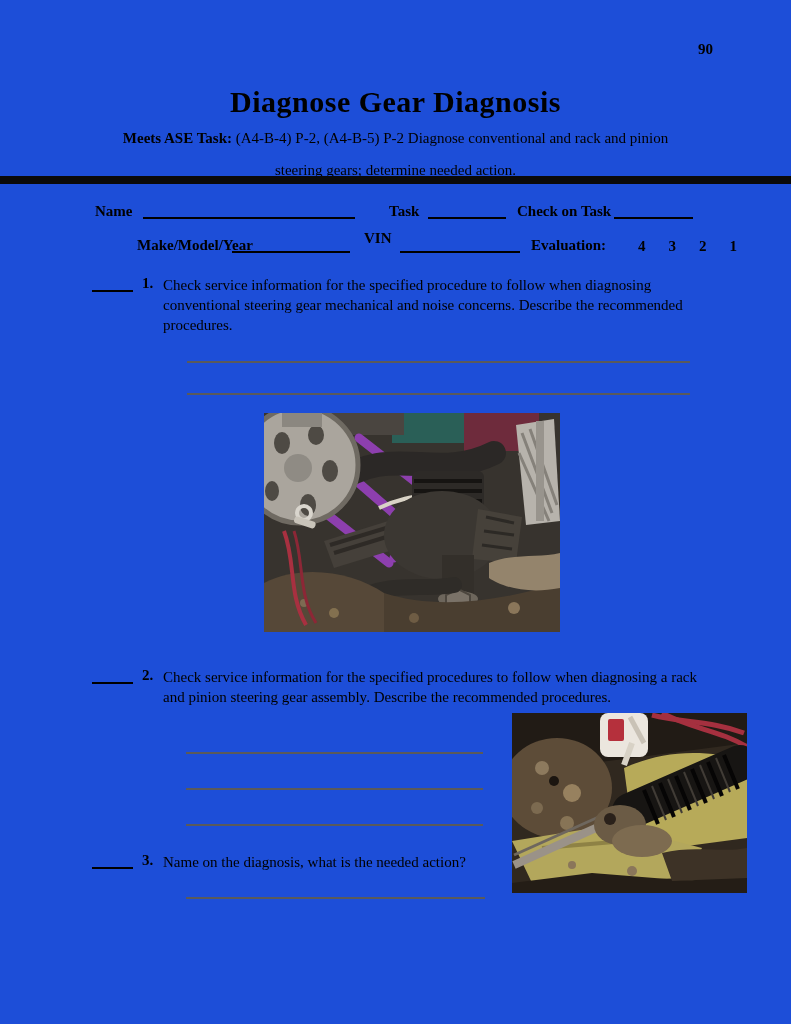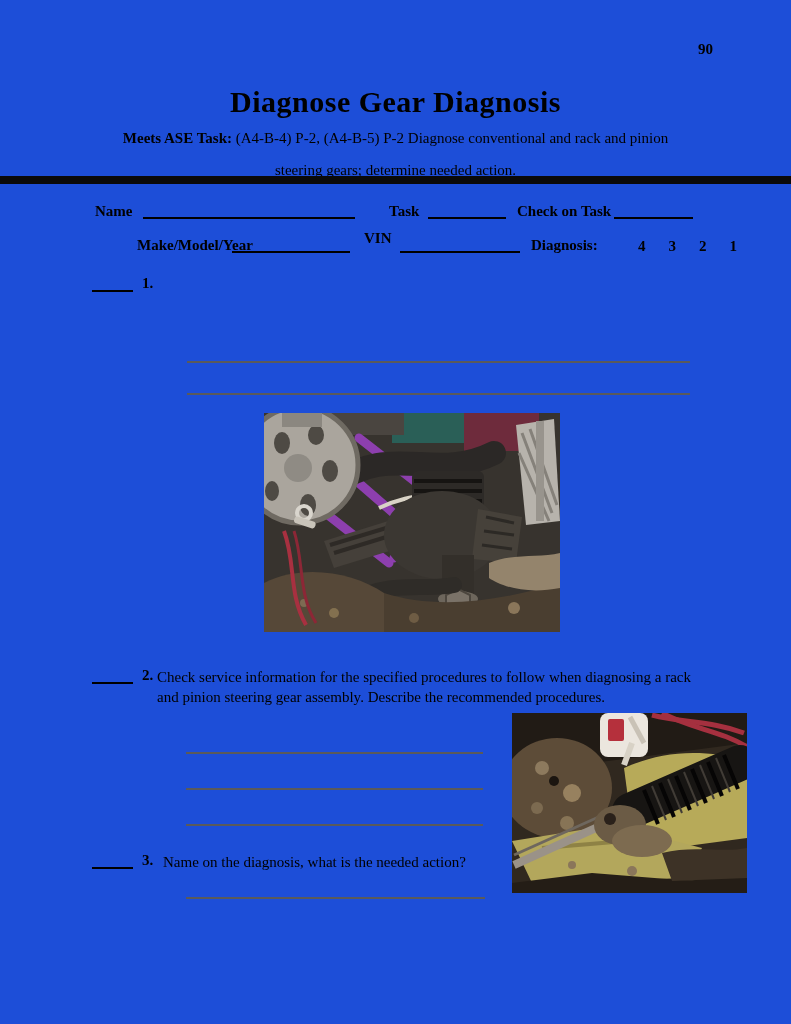--- a/index.html
+++ b/index.html
@@ -52,30 +52,31 @@
 
   <div class="abs lbl" style="left:517px;top:203px;">Check on Task</div>
   <div class="abs fill-line" style="left:614px;top:203px;width:79px;"></div>
 
   <div class="abs lbl" style="left:95px;top:237px;margin-left:42px;">Make/Model/Year</div>
   <div class="abs fill-line" style="left:232px;top:237px;width:118px;"></div>
 
   <div class="abs lbl" style="left:364px;top:230px;">VIN</div>
   <div class="abs fill-line" style="left:400px;top:237px;width:120px;"></div>
 
-  <div class="abs lbl" style="left:531px;top:237px;">Diagnosis:</div>
+  <div class="abs lbl" style="left:531px;top:237px;">Evaluation:</div>
   <div class="abs" style="left:638px;top:237px;text-align:center;">
     <span class="eval-num">4</span>
     <span class="eval-num">3</span>
     <span class="eval-num">2</span>
     <span class="eval-num">1</span>
   </div>
 
   <div class="abs qblank" style="left:92px;top:277px;width:41px;"></div>
   <div class="abs qnum" style="left:142px;top:275px;">1.</div>
+  <div class="abs qtext" style="left:163px;top:275px;width:548px;">Check service information for the specified procedure to follow when diagnosing conventional steering gear mechanical and noise concerns.  Describe the recommended procedures.</div>
 
   <div class="abs ans-line" style="left:187px;top:360px;width:503px;"></div>
   <div class="abs ans-line" style="left:187px;top:392px;width:503px;"></div>
 
   <svg class="abs photo" style="left:264px;top:413px;" width="296" height="219" viewBox="0 0 296 219" role="img" aria-label="Conventional steering gear box mounted in engine compartment with purple hoses, pulley and pitman arm">
     <rect x="0" y="0" width="296" height="219" fill="#37332e"></rect>
 
     <rect x="128" y="0" width="80" height="30" fill="#2a5f57"></rect>
     <rect x="200" y="0" width="75" height="38" fill="#6e2b3c"></rect>
     <rect x="60" y="0" width="80" height="22" fill="#4a4540"></rect>
@@ -137,21 +138,21 @@
     <g>
       <path d="M20 118 C 32 150, 24 180, 42 212" stroke="#a83040" stroke-width="4" fill="none"></path>
       <path d="M30 118 C 40 148, 34 182, 52 210" stroke="#8c2736" stroke-width="3" fill="none"></path>
       <circle cx="40" cy="100" r="7" fill="none" stroke="#d9d5cd" stroke-width="4"></circle>
       <rect x="30" y="106" width="22" height="7" rx="3" fill="#c9c4ba" transform="rotate(18 41 109)"></rect>
     </g>
   </svg>
 
   <div class="abs qblank" style="left:92px;top:669px;width:41px;"></div>
   <div class="abs qnum" style="left:142px;top:667px;">2.</div>
-  <div class="abs qtext" style="left:157px;top:667px;width:556px;">Check service information for the specified procedures to follow when diagnosing a rack and pinion steering gear assembly.  Describe the recommended procedures.</div>
+  <div class="abs qtext" style="left:163px;top:667px;width:556px;">Check service information for the specified procedures to follow when diagnosing a rack and pinion steering gear assembly.  Describe the recommended procedures.</div>
 
   <div class="abs ans-line" style="left:186px;top:751px;width:297px;"></div>
   <div class="abs ans-line" style="left:186px;top:787px;width:297px;"></div>
   <div class="abs ans-line" style="left:186px;top:823px;width:297px;"></div>
 
   <svg class="abs photo" style="left:512px;top:713px;" width="235" height="180" viewBox="0 0 235 180" role="img" aria-label="Rack and pinion steering gear assembly with bellows boot viewed from under vehicle">
     <rect x="0" y="0" width="235" height="180" fill="#30281f"></rect>
 
     <path d="M0 0 H235 V30 L120 45 L0 60 Z" fill="#211b15"></path>
 

